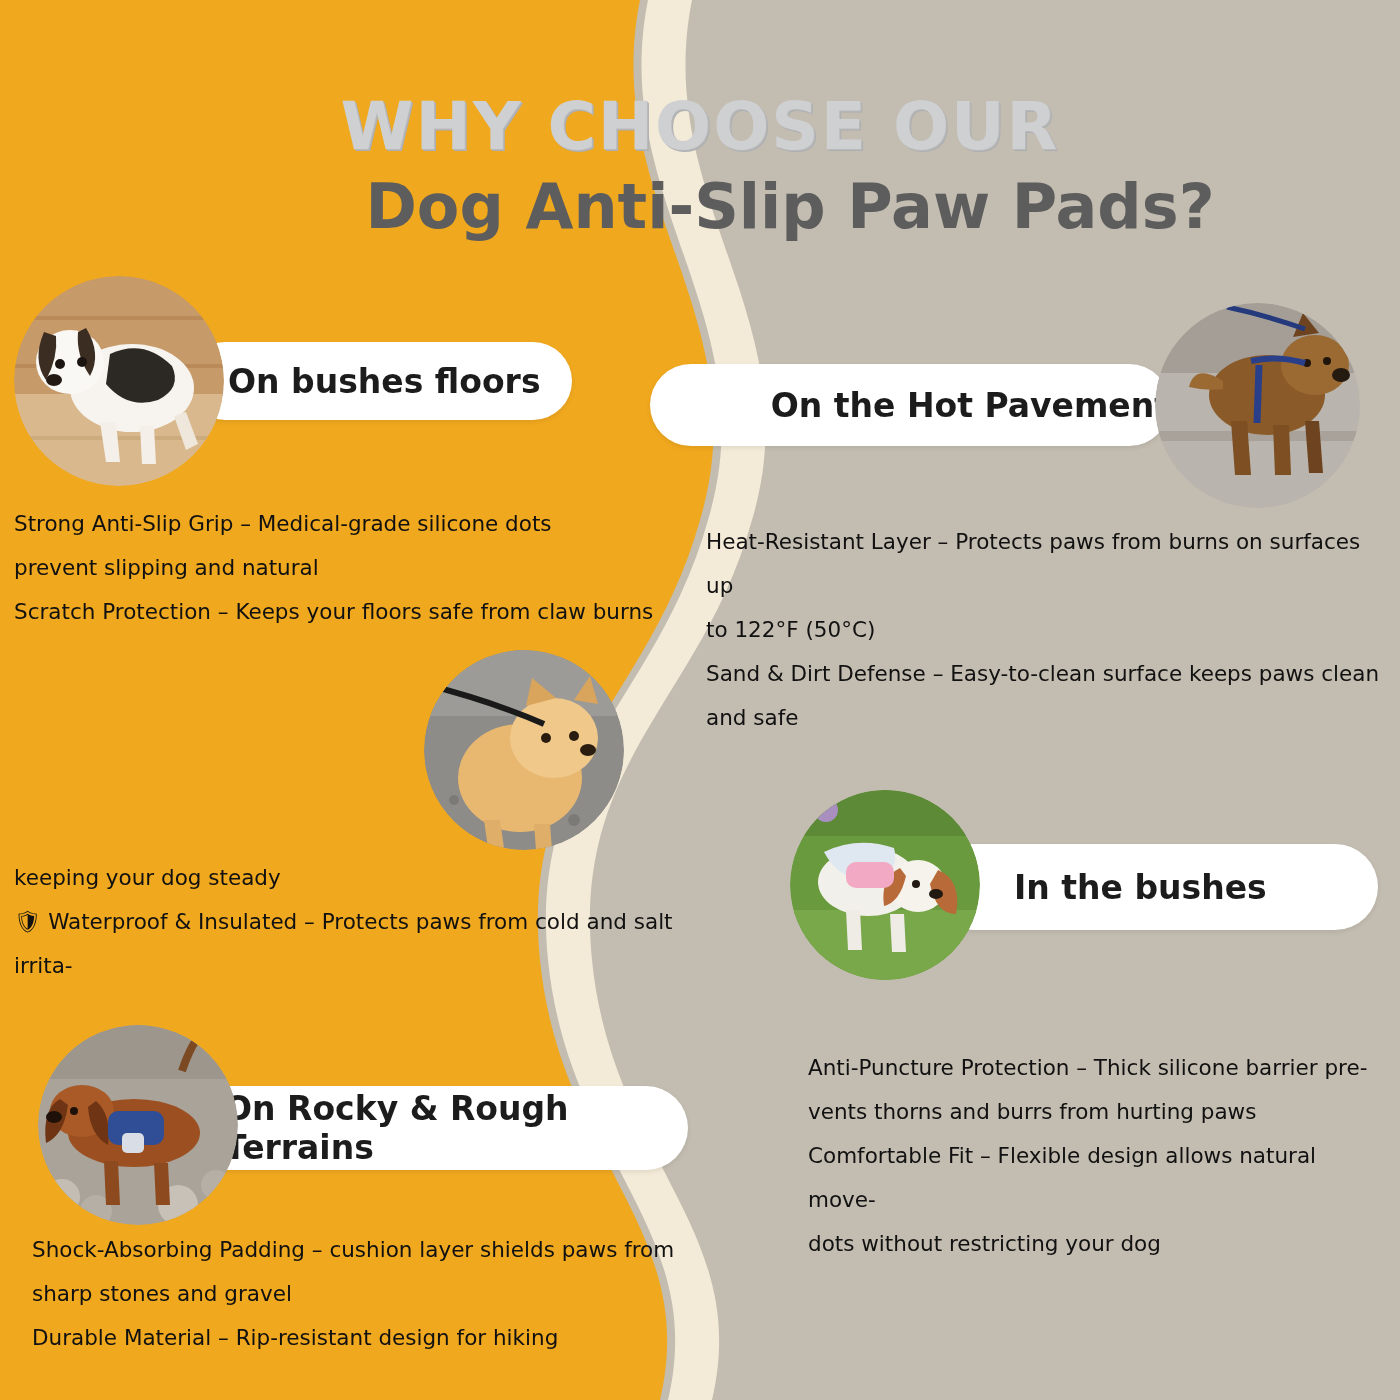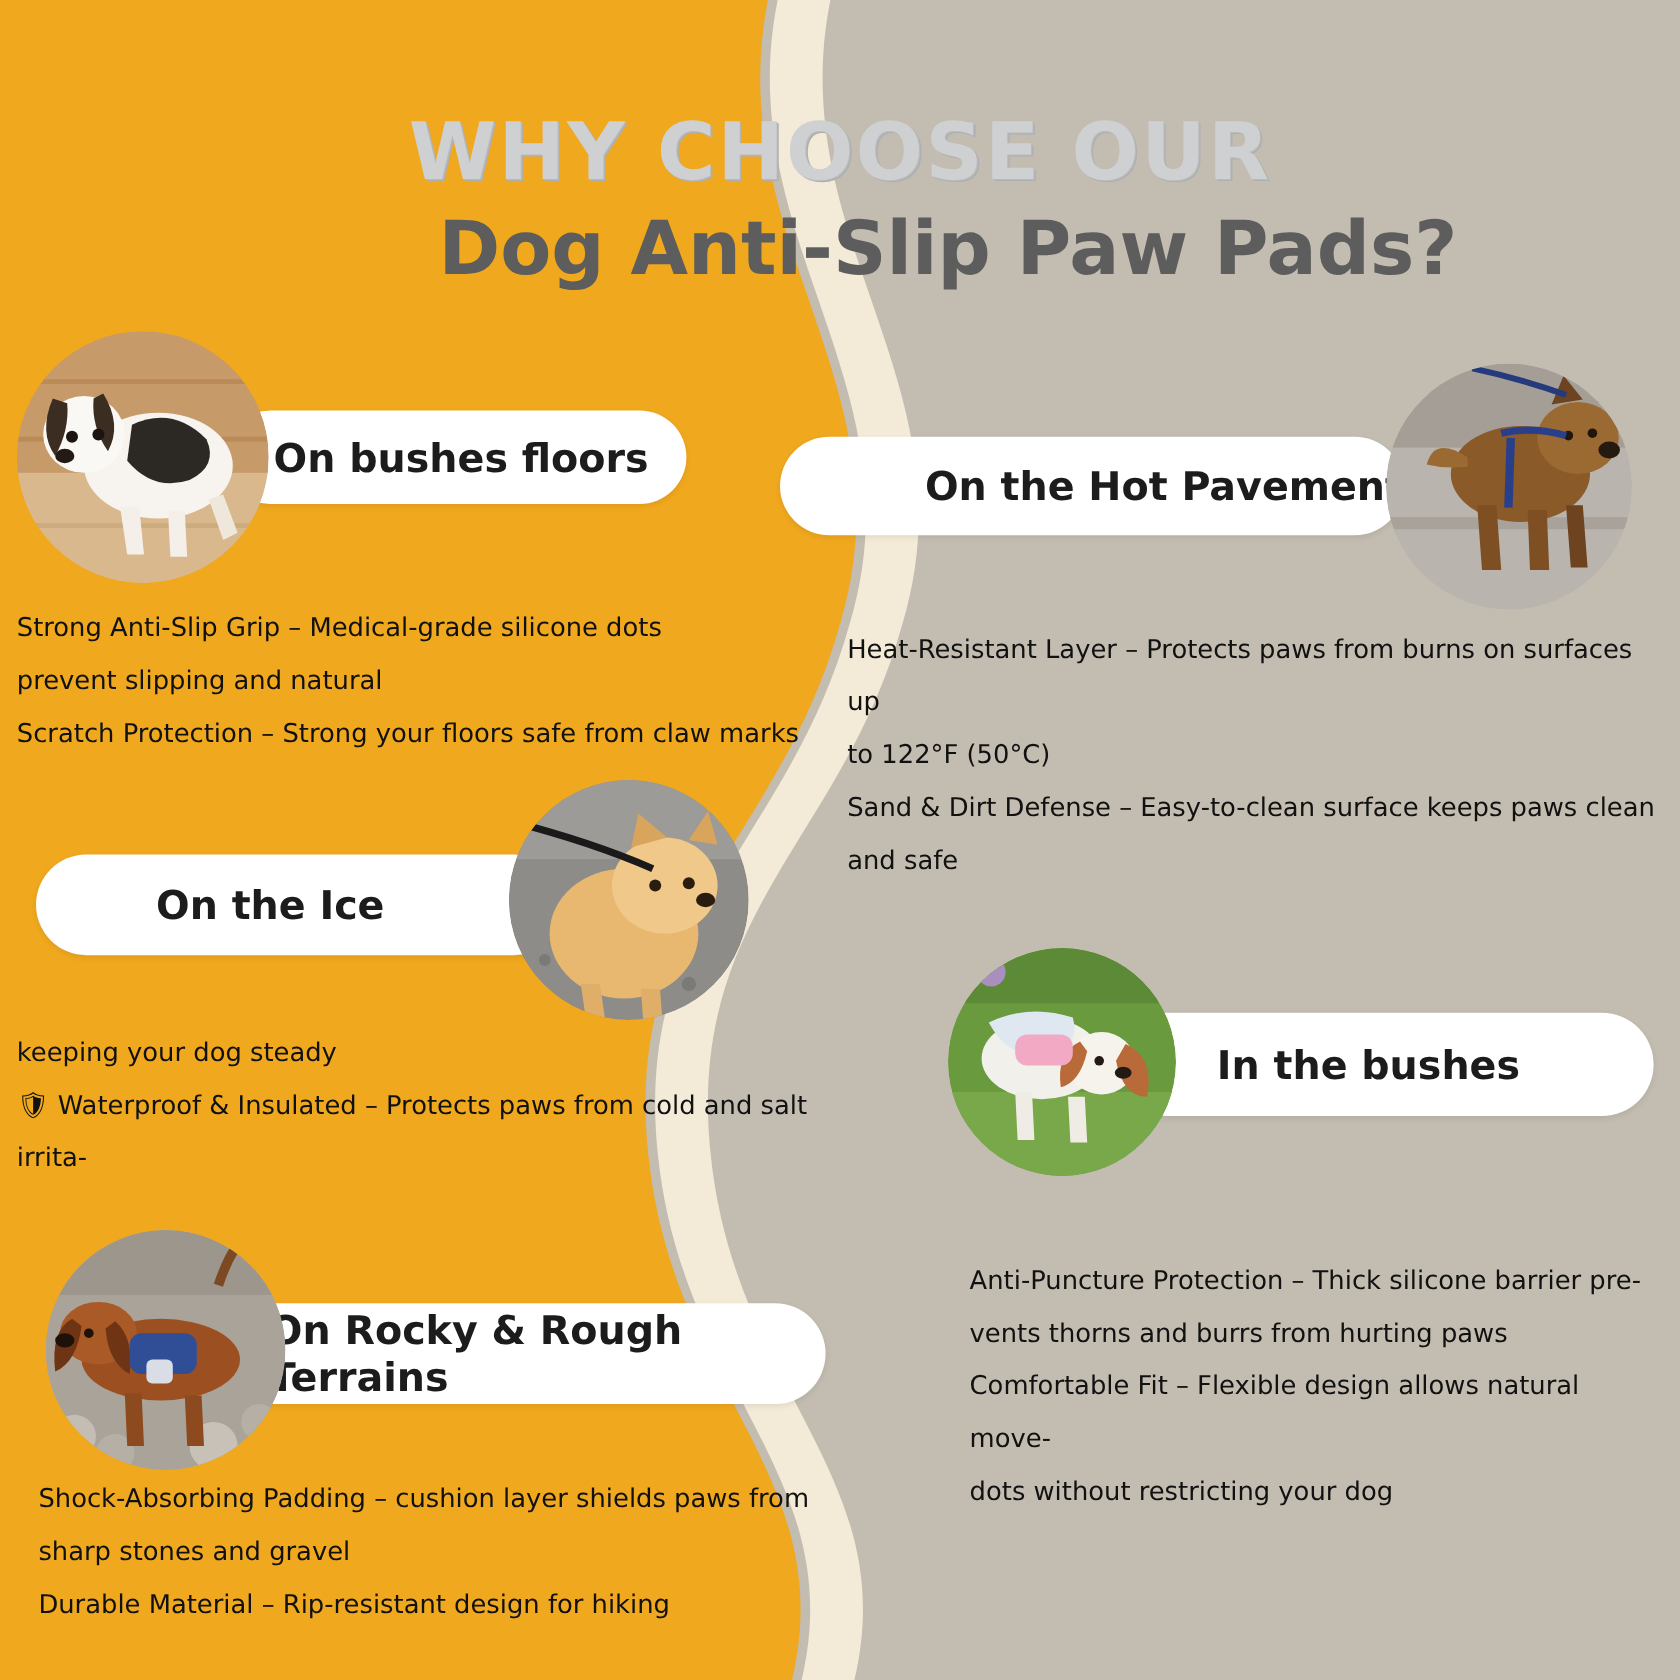--- a/index.html
+++ b/index.html
@@ -147,21 +147,21 @@
     </svg>
   </div>
 
   <div class="pill" style="left:186px; top:342px; width:386px; height:78px; padding-left:42px; box-sizing:border-box;">
     <span>On bushes floors</span>
   </div>
 
   <div class="body-text sec-left" style="left:14px; top:502px; width:660px;">
     <p>Strong Anti-Slip Grip – Medical-grade silicone dots</p>
     <p>prevent slipping and natural</p>
-    <p>Scratch Protection – Strong your floors safe from claw marks</p>
+    <p>Scratch Protection – Keeps your floors safe from claw burns</p>
   </div>
 
   <div class="photo" style="left:1155px; top:303px; width:205px; height:205px;">
     <svg width="205" height="205" viewBox="0 0 205 205" aria-hidden="true">
       <defs>
           <clipPath id="c2">
             <circle cx="102.5" cy="102.5" r="102.5"></circle>
           </clipPath>
         </defs>
       <g clip-path="url(#c2)">
@@ -218,23 +218,20 @@
         <circle cx="122" cy="88" r="5" fill="#2a1d10"></circle>
         <circle cx="150" cy="86" r="5" fill="#2a1d10"></circle>
         <ellipse cx="164" cy="100" rx="8" ry="6" fill="#2a1d10"></ellipse>
         <path d="M60 170 l4 28 l16 0 l-4 -28 Z" fill="#dfae68"></path>
         <path d="M110 174 l2 26 l16 0 l-2 -26 Z" fill="#dfae68"></path>
         <path d="M0 34 q70 18 120 40" stroke="#1a1a1a" stroke-width="6" fill="none"></path>
       </g>
     </svg>
   </div>
 
-  <div class="pill" style="left:30px; top:712px; width:440px; height:84px; padding-left:100px; box-sizing:border-box;">
-    <span>On the Ice</span>
-  </div>
 
   <div class="body-text sec-left" style="left:14px; top:856px; width:720px;">
     <p>keeping your dog steady</p>
     <p>🛡 Waterproof &amp; Insulated – Protects paws from cold and salt irrita-</p>
   </div>
 
   <div class="photo" style="left:790px; top:790px; width:190px; height:190px;">
     <svg width="190" height="190" viewBox="0 0 190 190" aria-hidden="true">
       <defs>
           <clipPath id="c4">

